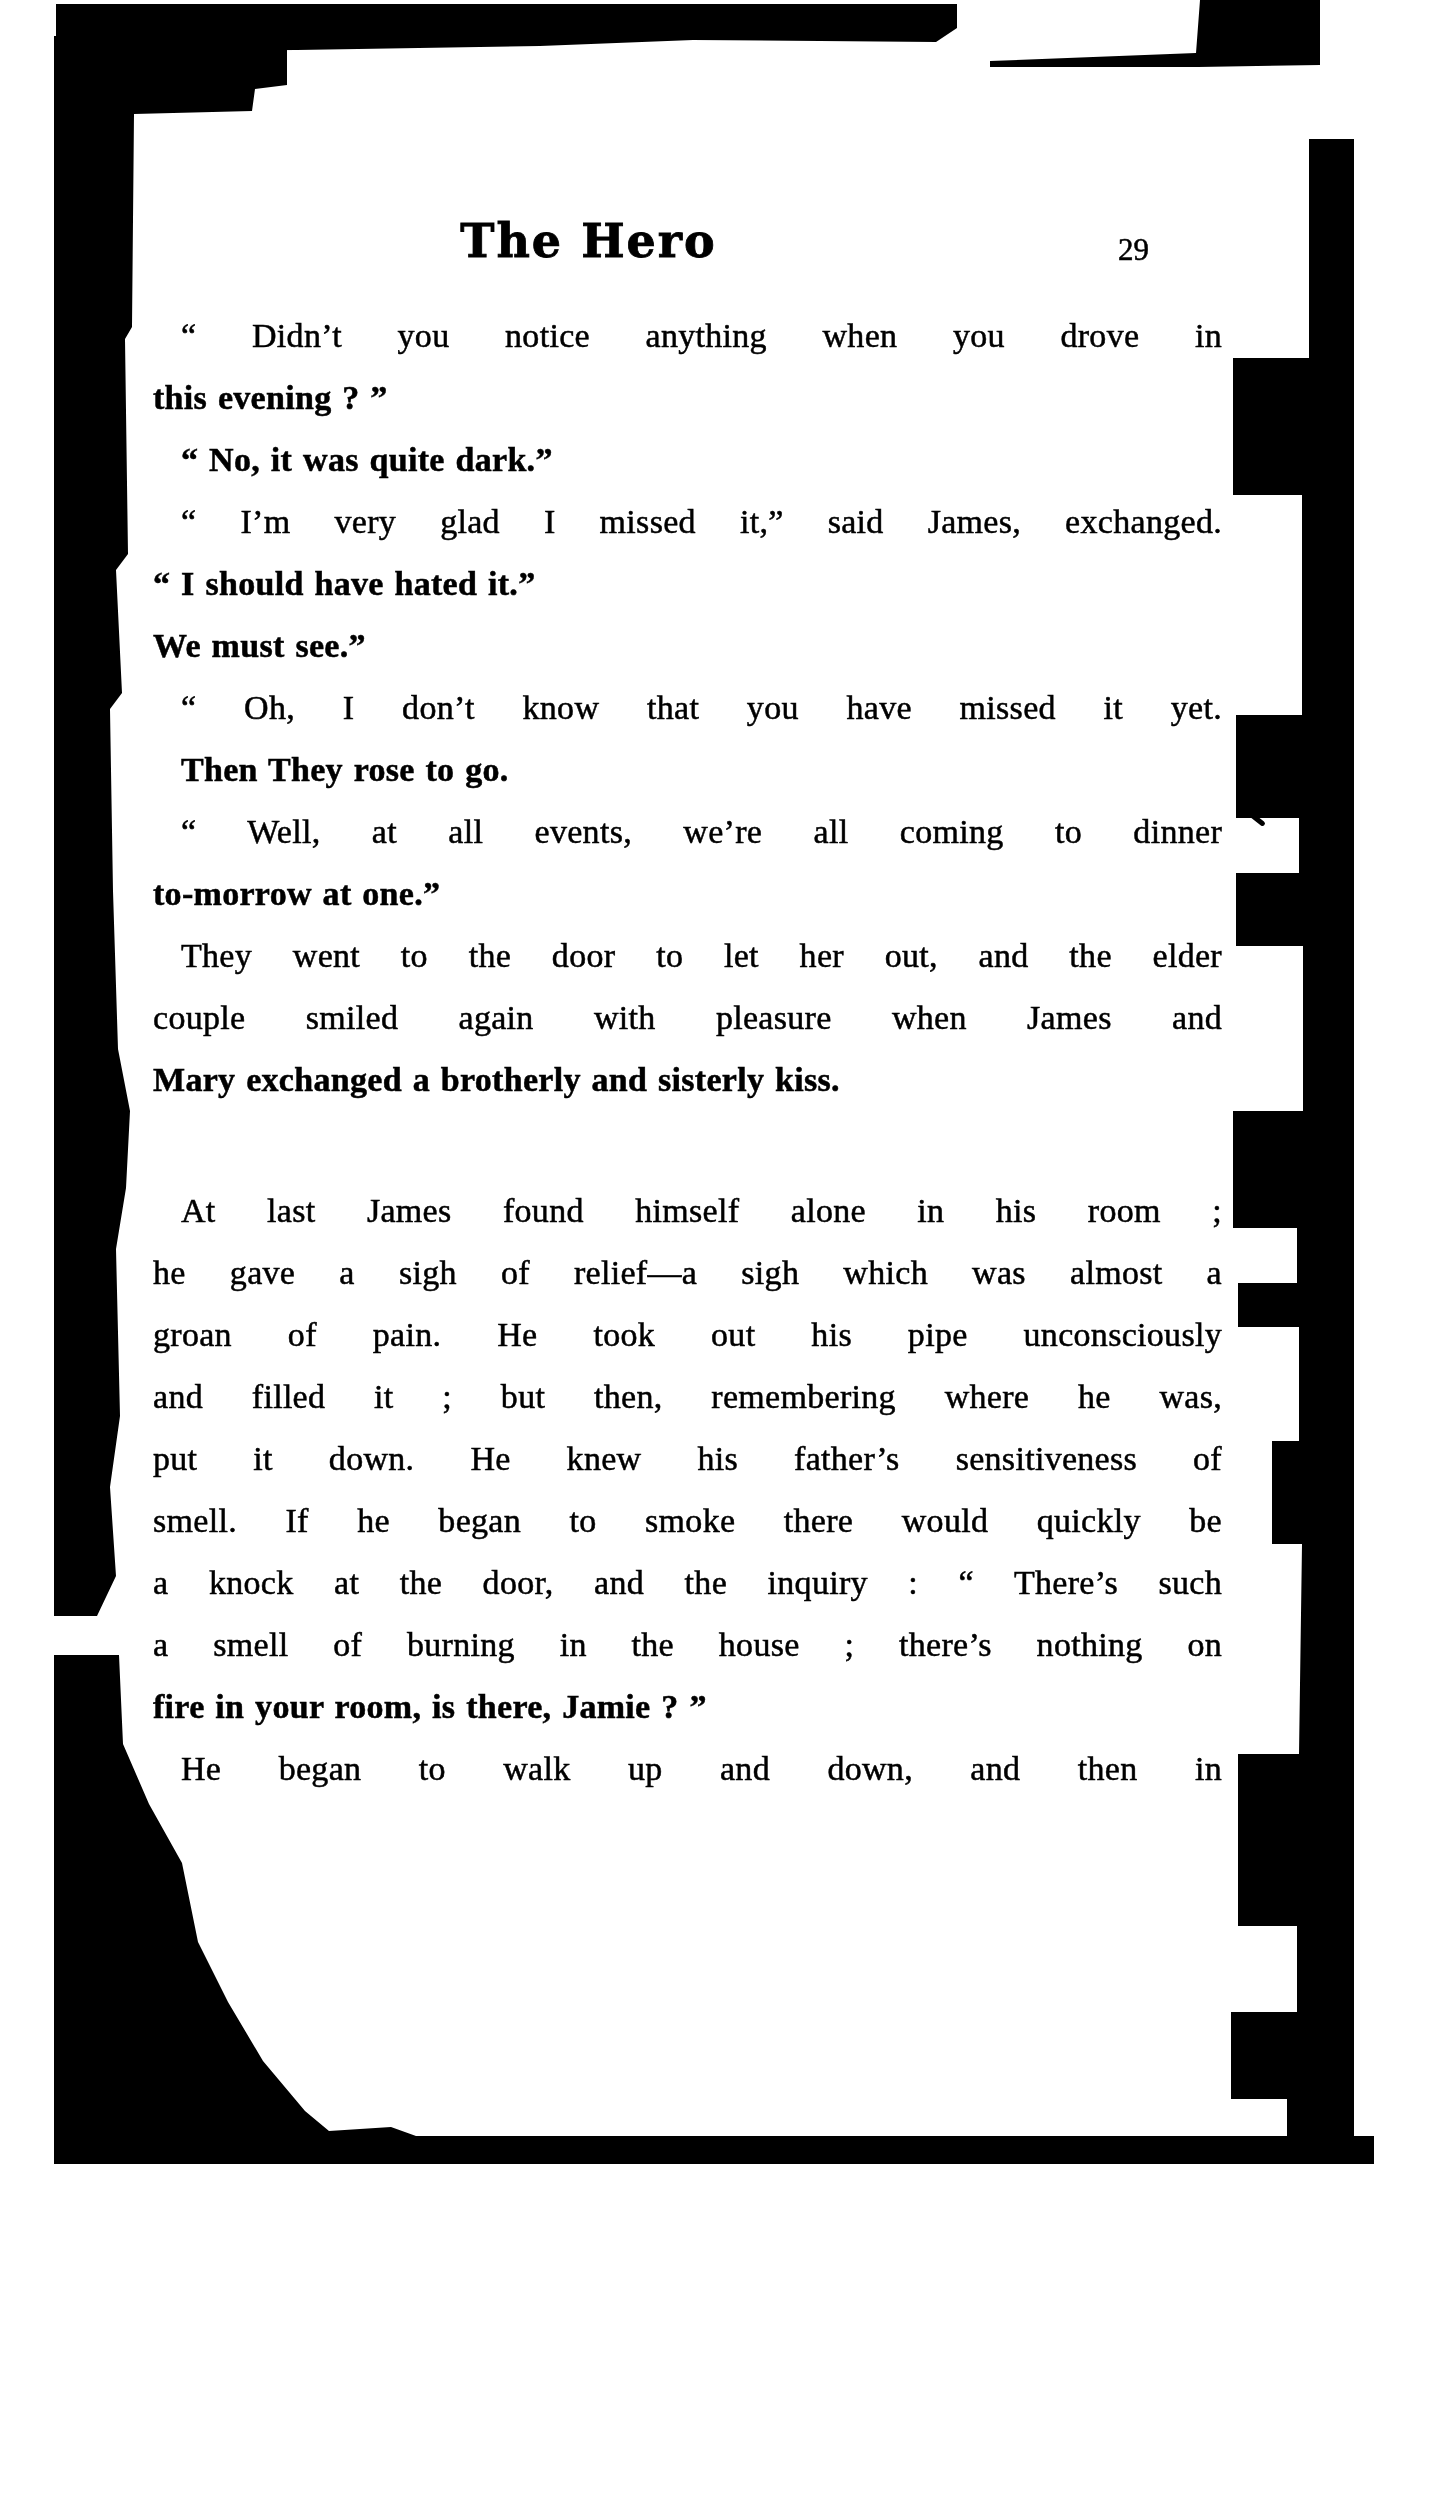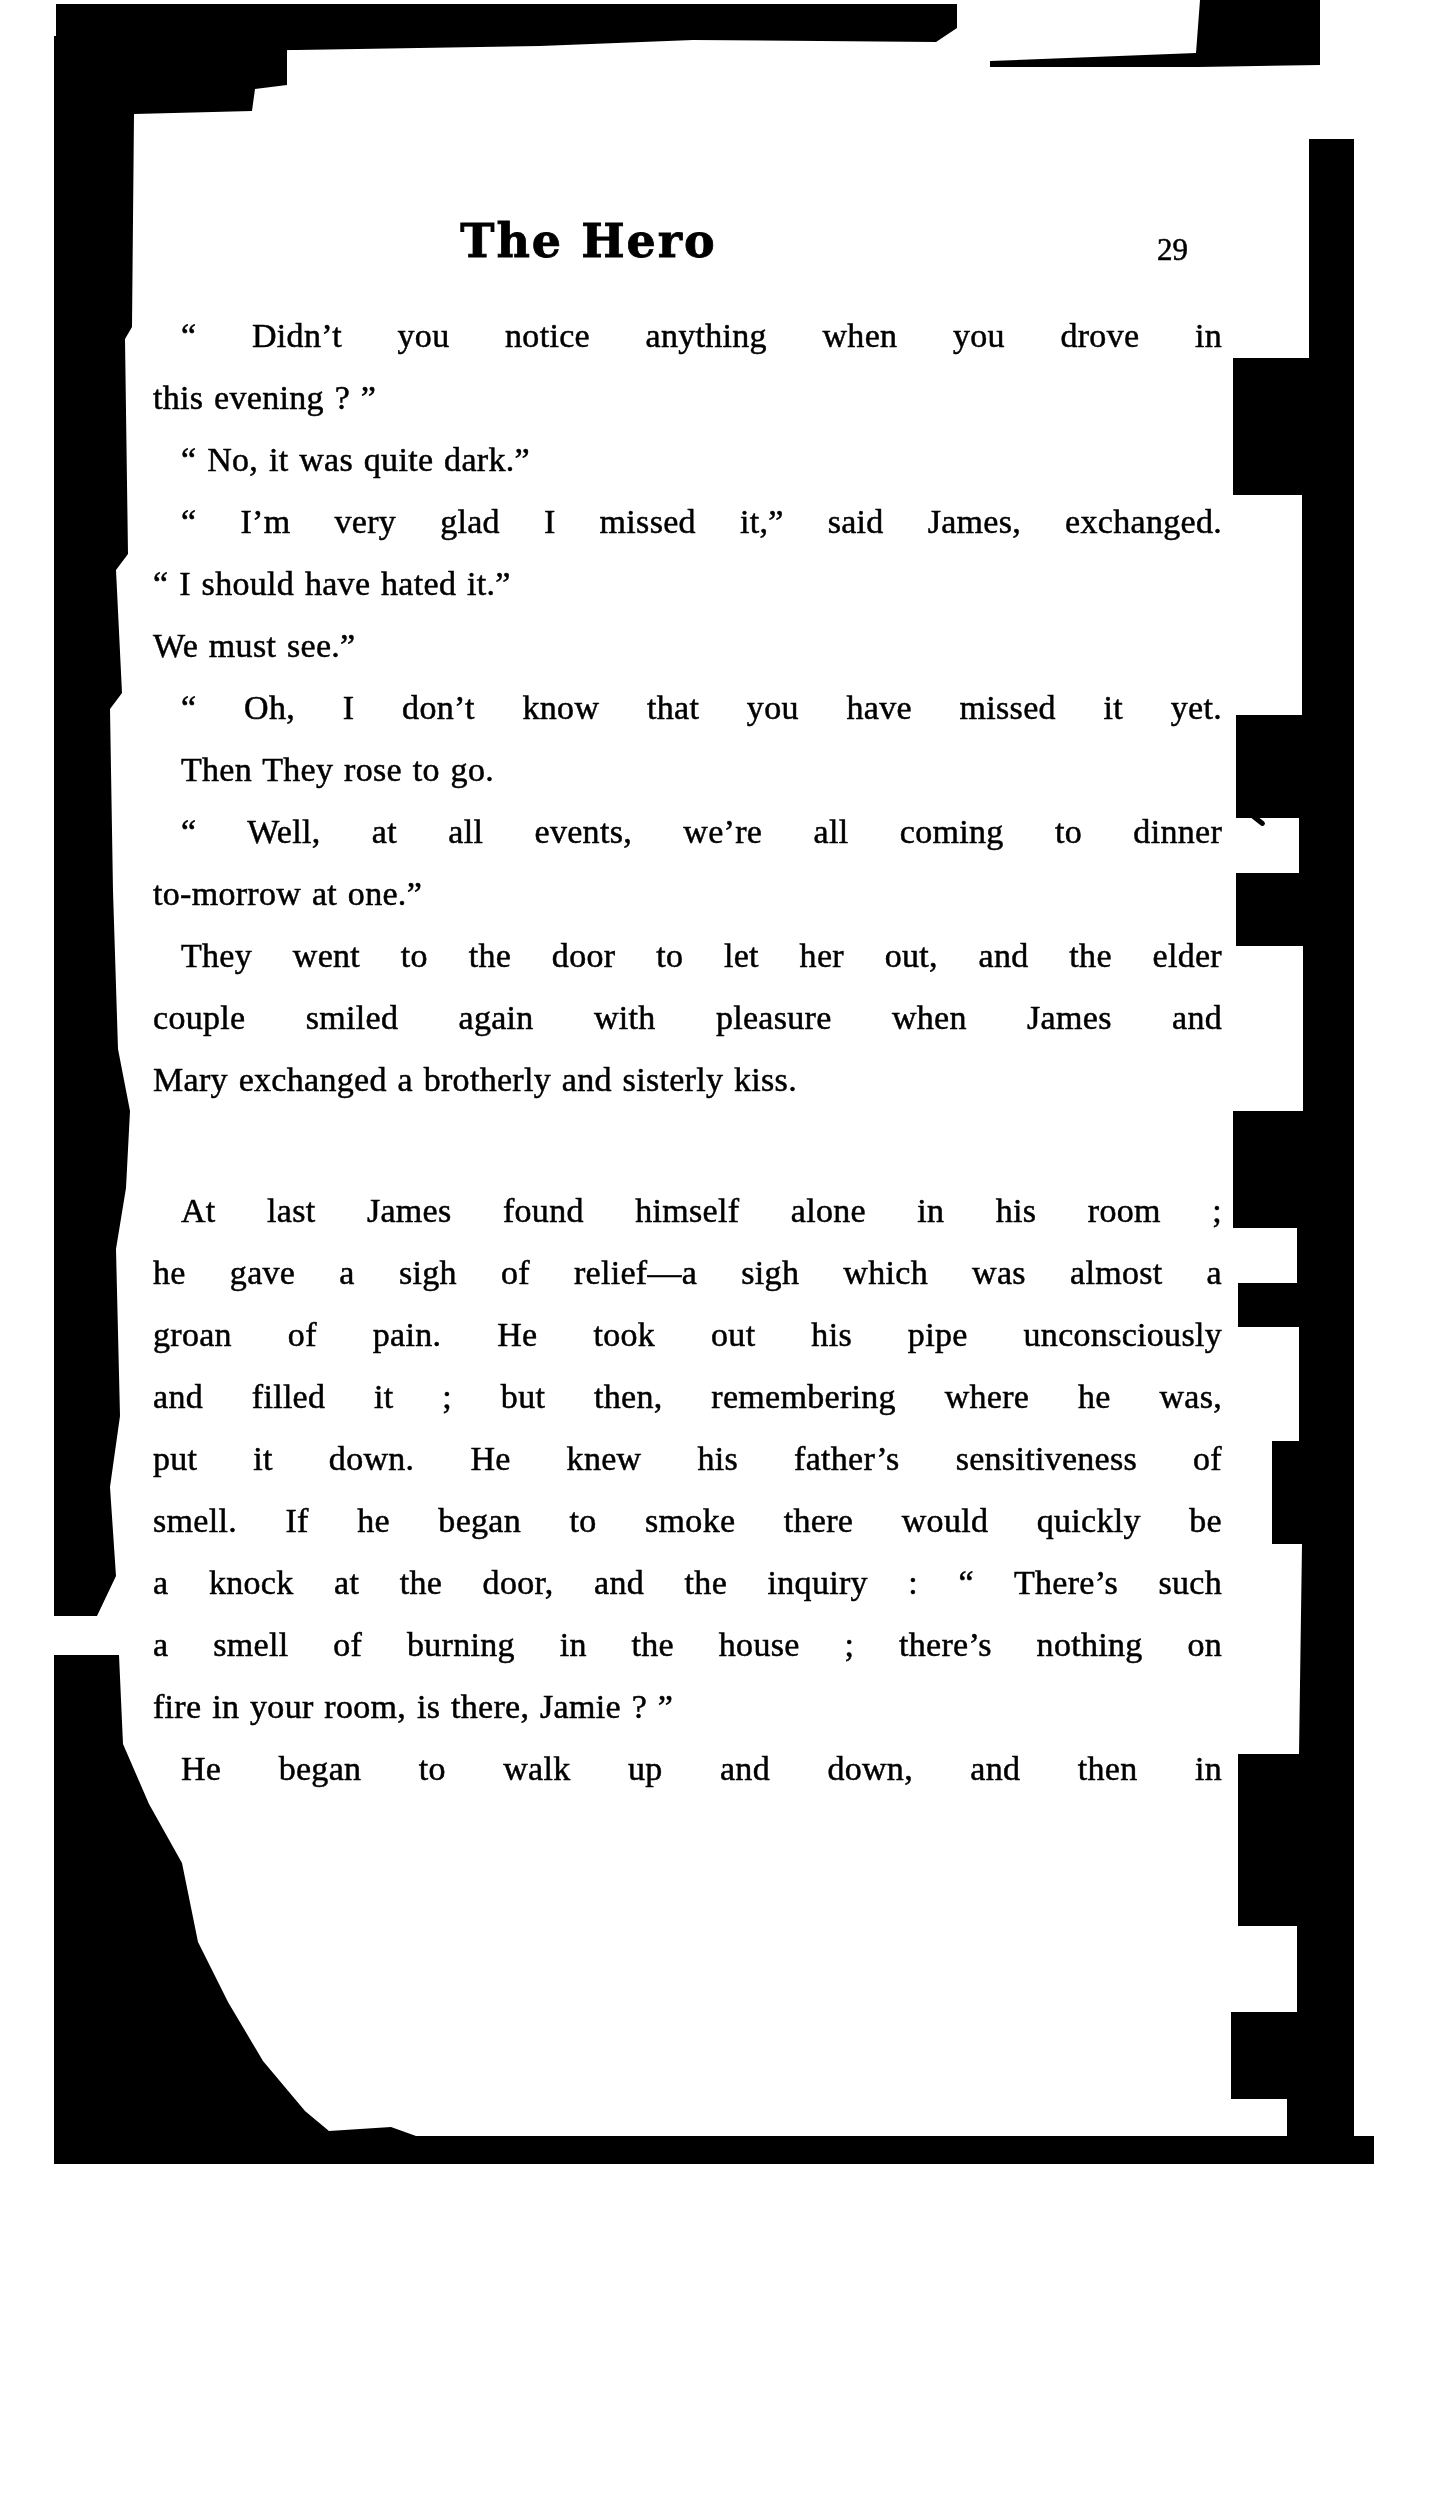--- a/index.html
+++ b/index.html
@@ -33,40 +33,40 @@
     position:absolute; left:450px; top:212px; width:277px;
     text-align:center;
     font-family:"DejaVu Serif","Liberation Serif",serif;
     font-weight:700;
     font-size:46px; line-height:59px;
     letter-spacing:2px;
     -webkit-text-stroke:0.8px #000;
   }
   #page-number {
     position:absolute; left:1079px; top:228px; width:109px;
-    text-align:right;
+    text-align:center;
     font-size:31px; line-height:44px;
     -webkit-text-stroke:0.5px #000;
   }
   #text-block {
     position:absolute; left:153px; top:305px; width:1069px;
   }
   .para { margin:0; }
   .para.section-break { margin-top:69px; }
   .line {
     height:62px; line-height:62px;
     font-size:34px;
     letter-spacing:0.3px;
     word-spacing:2px;
     -webkit-text-stroke:0.5px #000;
     white-space:normal;
     overflow:visible;
   }
   .line.fill { text-align:justify; text-align-last:justify; }
-  .line.end  { text-align:right; text-align-last:left; }
+  .line.end  { text-align:right; text-align-last:left;font-weight:bold; }
   .line.indent { padding-left:28px; }
 </style>
 </head>
 <body>
 
 <div id="canvas">
 
   <div class="art" id="art-top-bar"></div>
   <div class="art" id="art-top-right"></div>
   <div class="art" id="art-left-col"></div>

